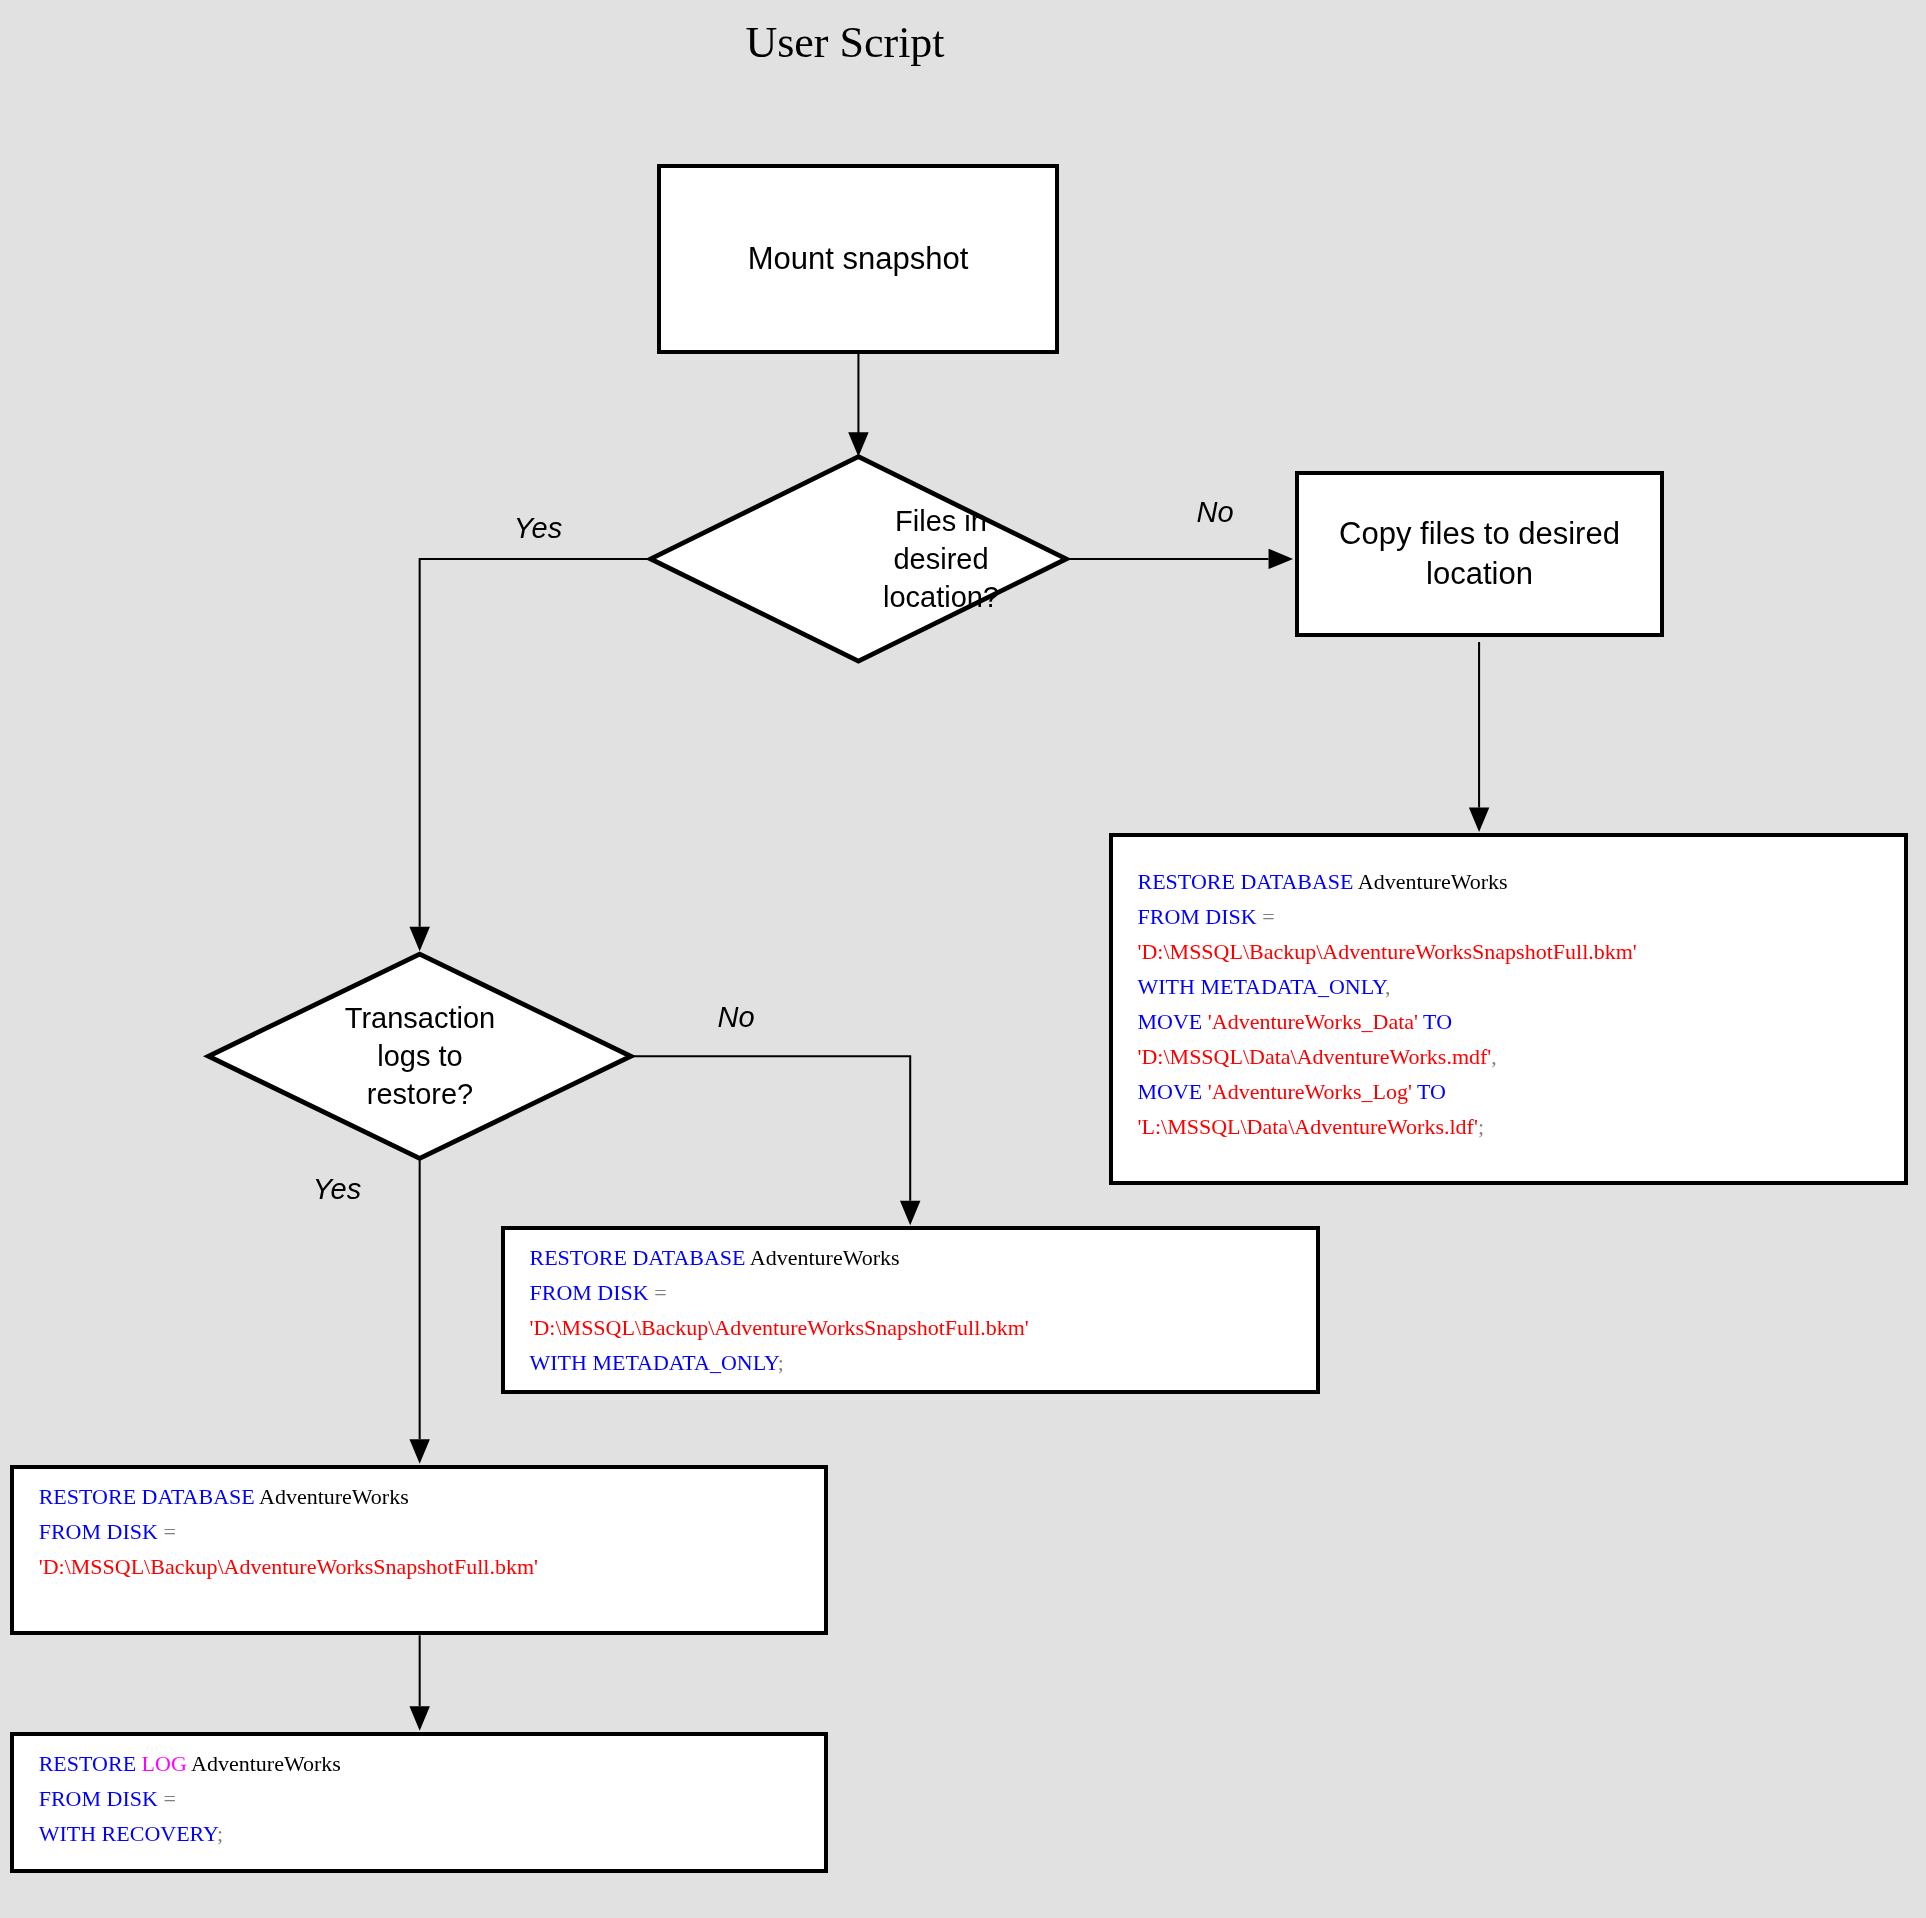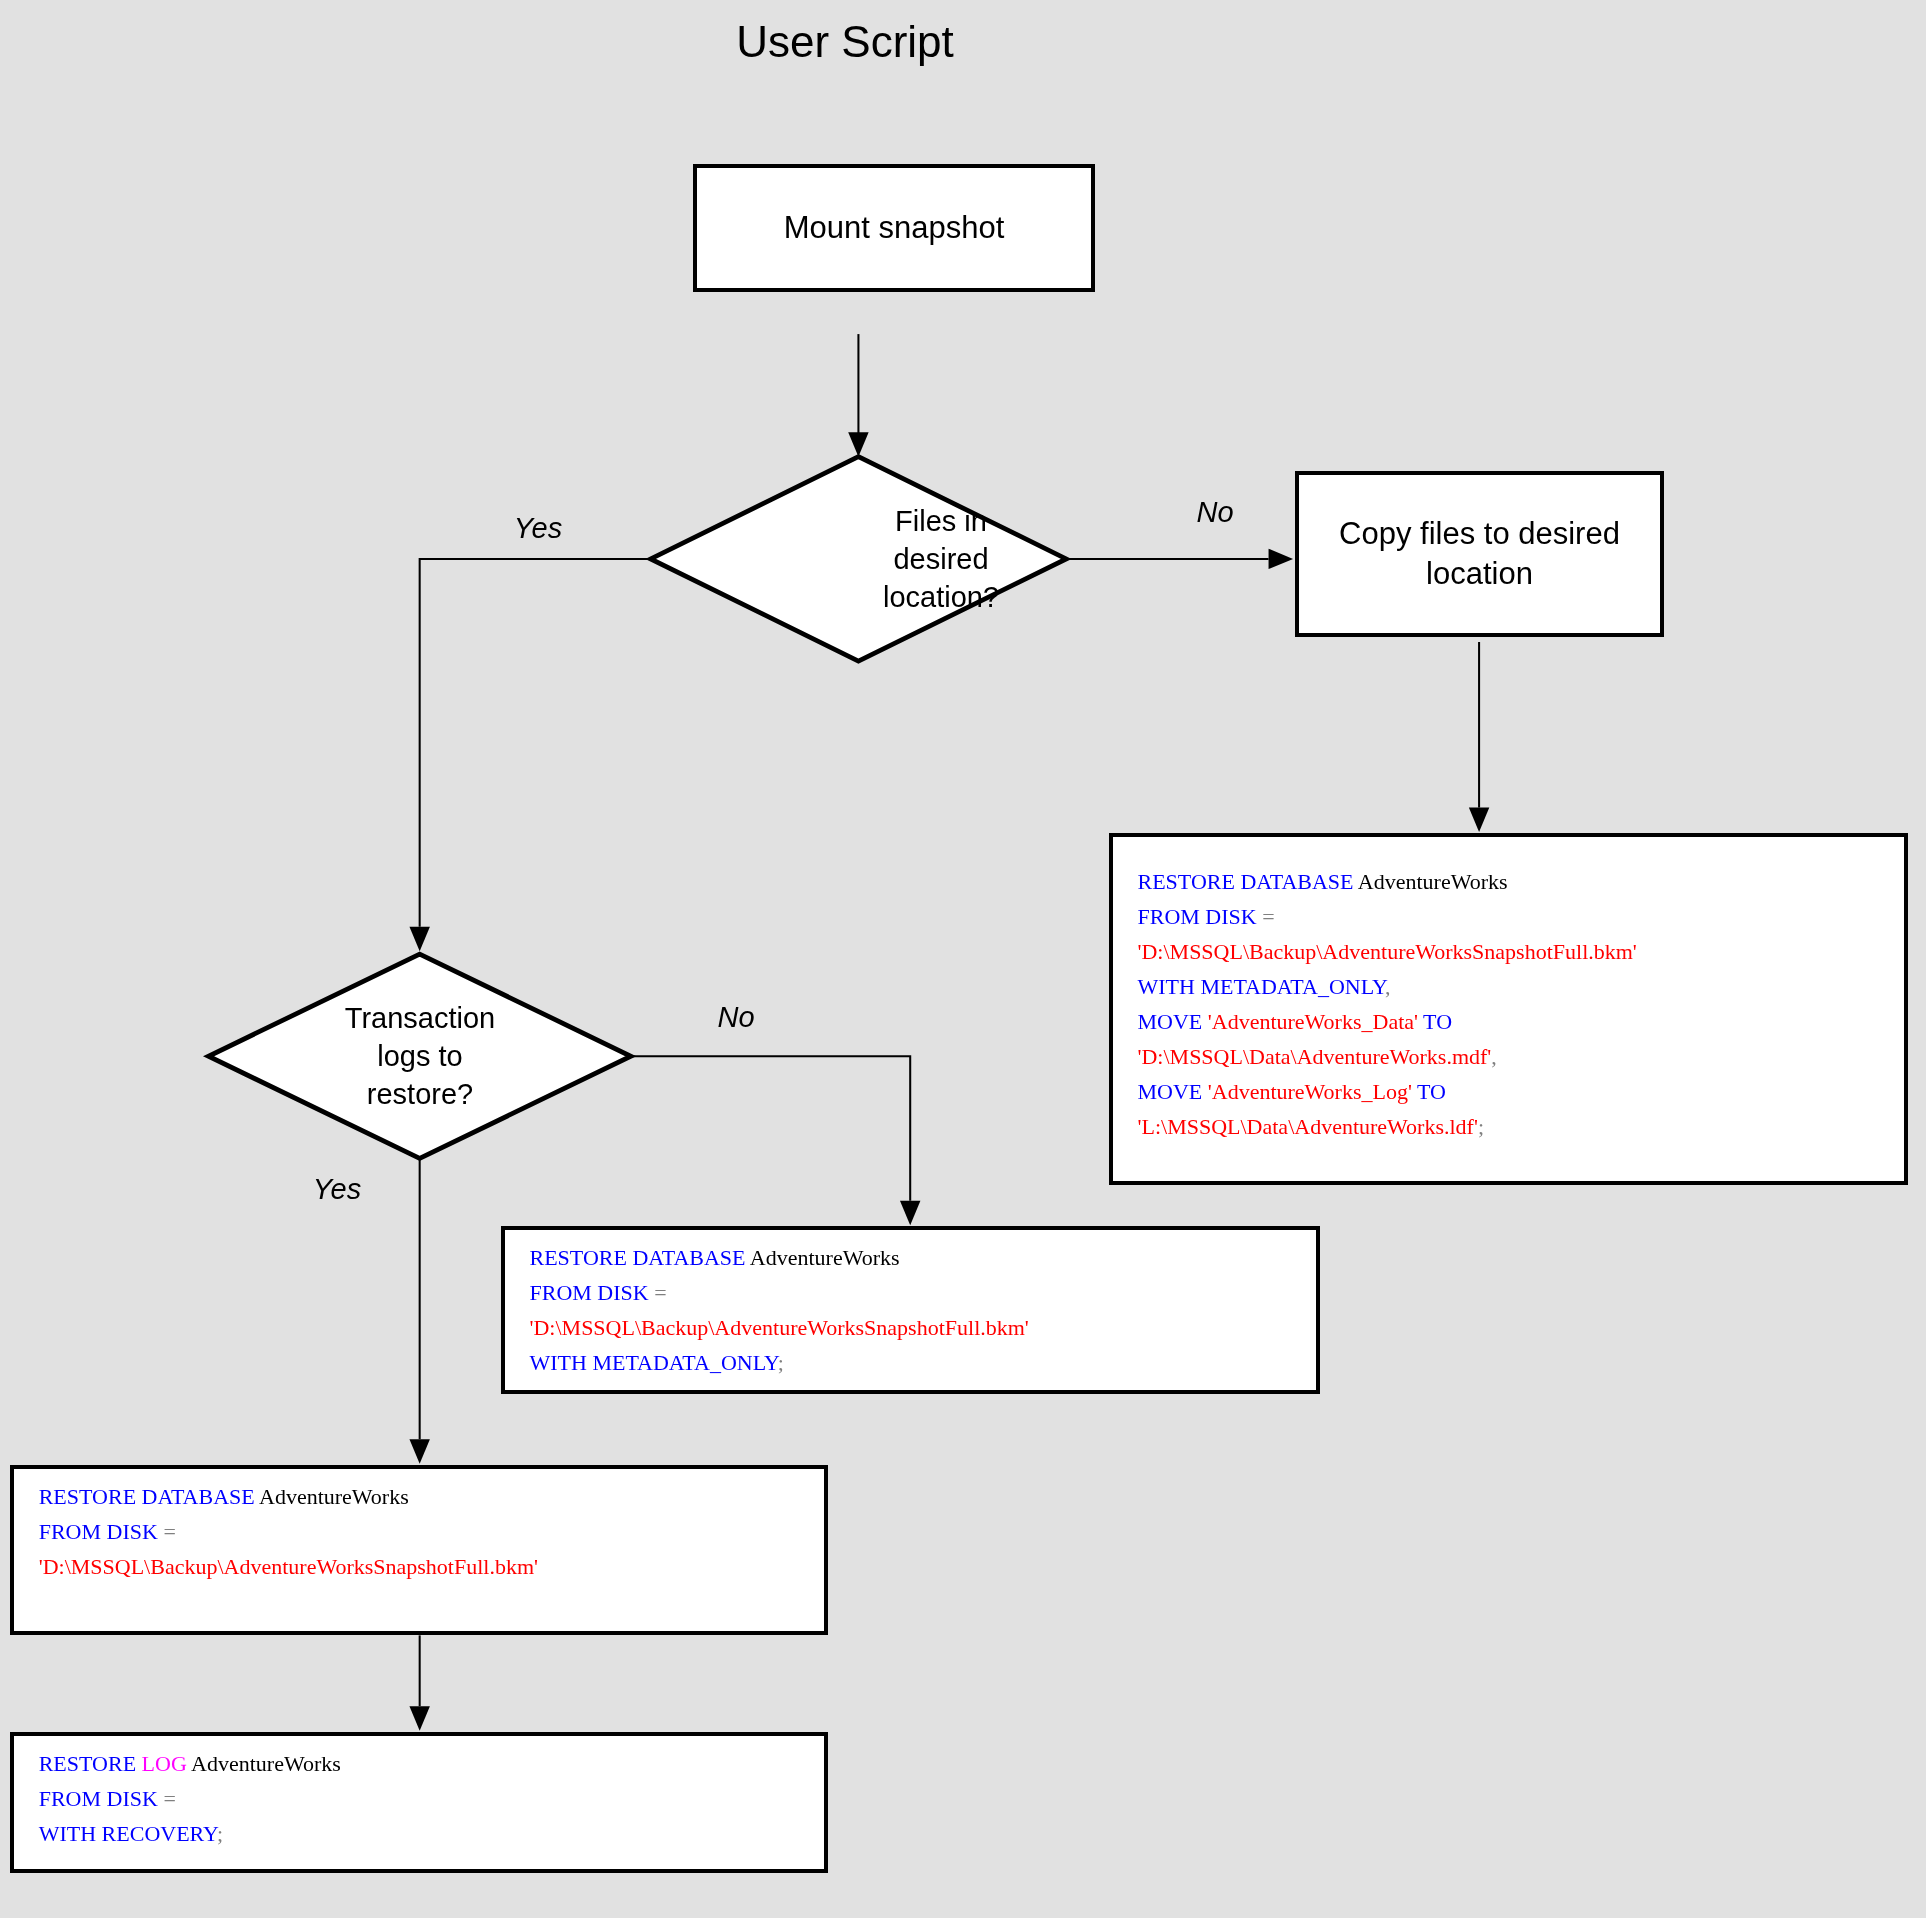--- a/index.html
+++ b/index.html
@@ -6,21 +6,21 @@
   body{font-family:"Liberation Sans",sans-serif;}
   #canvas{position:relative;width:1926px;height:1919px;background:var(--page_bg,#e1e1e1);overflow:hidden;}
   #connector-layer{position:absolute;left:0;top:0;}
   .edge{stroke:var(--line,#000);stroke-width:3;fill:none;}
   .arrowhead{fill:var(--line,#000);stroke:none;}
   .diamond{fill:var(--shape_fill,#fff);stroke:var(--line,#000);stroke-width:7;stroke-linejoin:miter;}
   .flow-box{position:absolute;box-sizing:border-box;background:var(--shape_fill,#fff);
             border:4.8px solid var(--line,#000);display:flex;align-items:center;justify-content:center;
             text-align:center;color:var(--text,#000);font-size:31px;line-height:1.3;padding:0 37px;}
   .page-title{position:absolute;transform:translate(-50%,0);color:var(--text,#000);
-              font-size:44px;white-space:nowrap;}
+              font-size:44px;white-space:nowrap;font-family:Liberation Serif, serif;}
   .diamond-label{position:absolute;transform:translate(-50%,-50%);text-align:center;
                  color:var(--text,#000);font-size:29px;line-height:38px;white-space:nowrap;}
   .edge-label{position:absolute;transform:translate(-50%,-50%);color:var(--text,#000);
               font-size:29px;white-space:nowrap;font-style:italic;}
   .code-box{position:absolute;box-sizing:border-box;background:var(--shape_fill,#fff);
             border:4.1px solid var(--line,#000);font-family:Liberation Serif, serif;
             font-size:22px;}
   .code-line{white-space:pre;line-height:35px;height:35px;}
   .tok-kw{color:var(--keyword,#0000ff);}
   .tok-str{color:var(--string,#ff0000);}
@@ -57,21 +57,21 @@
 
     <path class="edge" d="M616,2400 V2504"></path>
     <polygon class="arrowhead" points="601,2504 631,2504 616,2540"></polygon>
 
     <polygon class="diamond" points="1260,670 1565,820 1260,970 955,820"></polygon>
     <polygon class="diamond" points="616,1400 926,1550 616,1700 306,1550"></polygon>
   </svg>
 
   <div class="page-title" style="left:845px;top:17px;">User Script</div>
 
-  <div class="flow-box" style="left:657px;top:164px;width:402px;height:128px;margin-left:36px;">
+  <div class="flow-box" style="left:657px;top:164px;width:402px;height:190px;">
     <span>Mount snapshot</span>
   </div>
 
   <div class="flow-box" style="left:1295px;top:471px;width:369px;height:166px;">
     <span>Copy files to desired location</span>
   </div>
 
   <div class="diamond-label" style="left:901px;top:559px;margin-left:40px;">
     <div>Files in</div>
     <div>desired</div>

